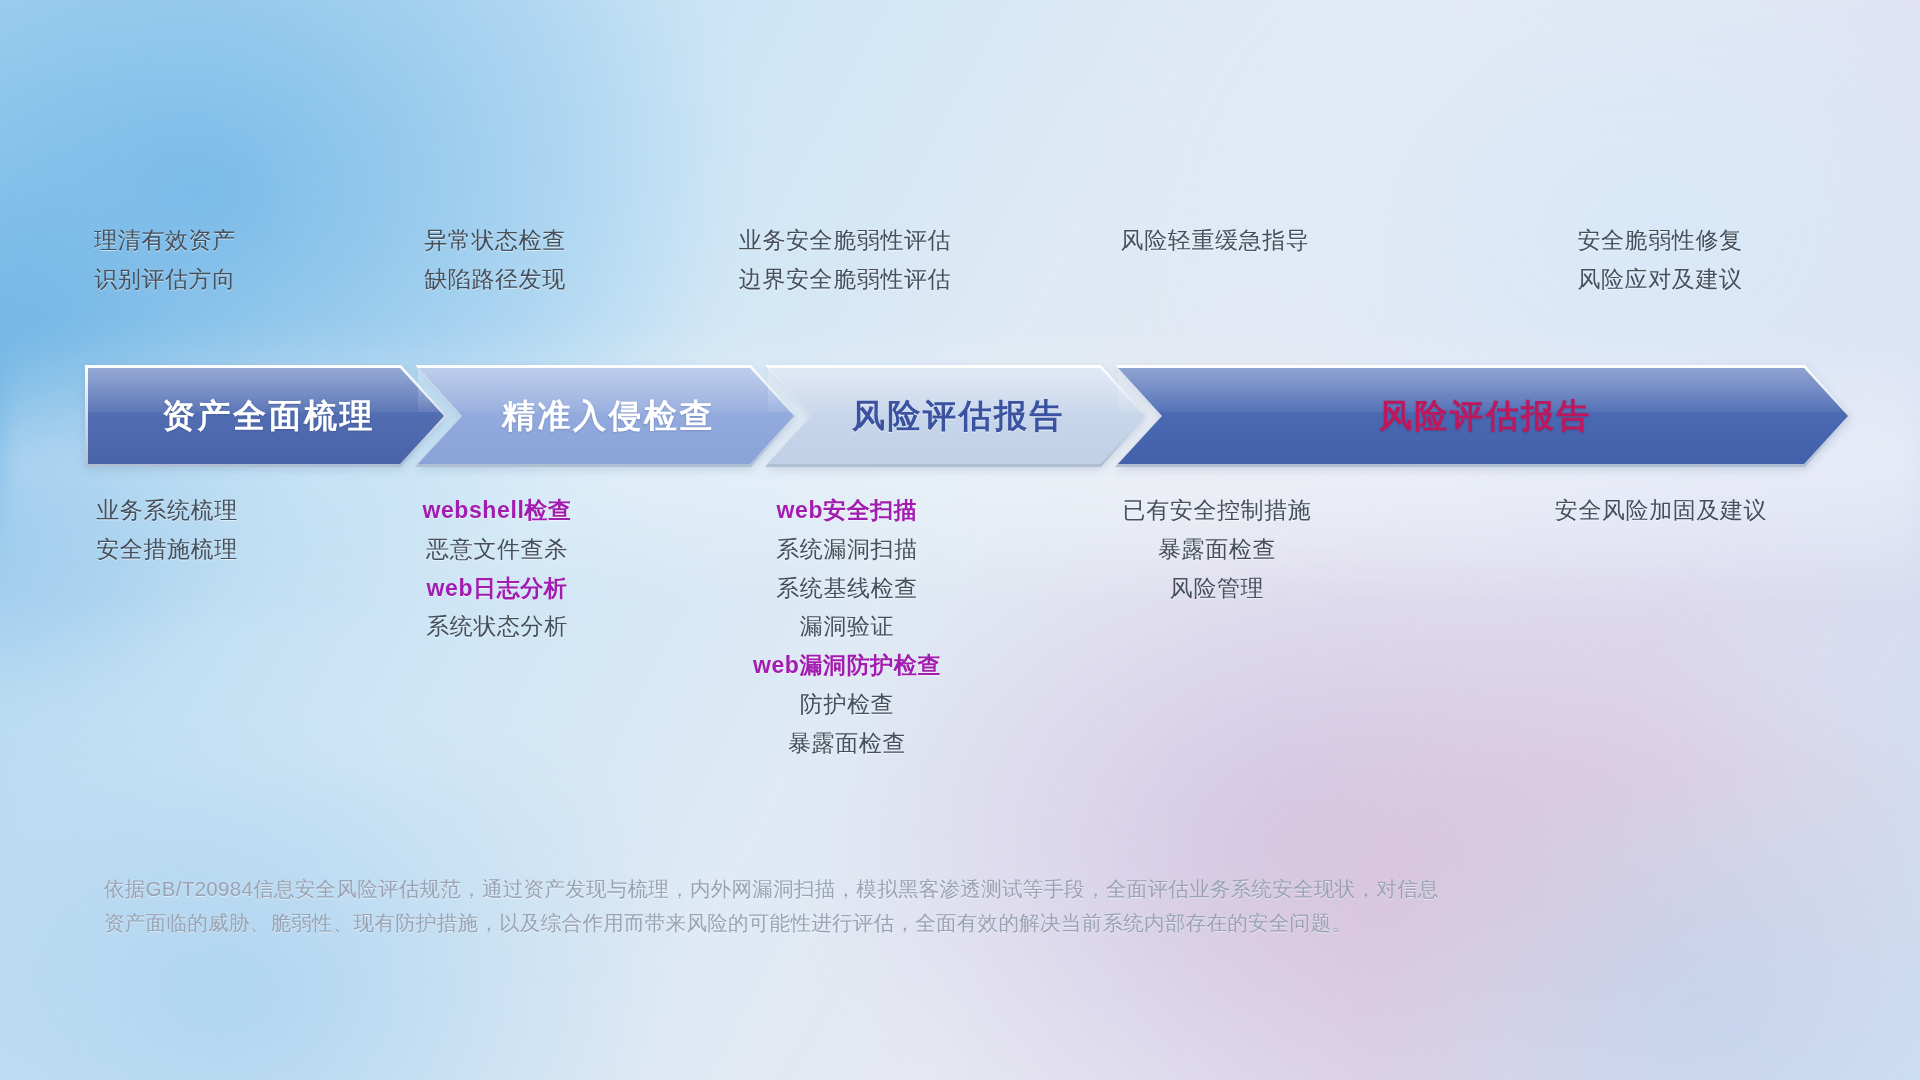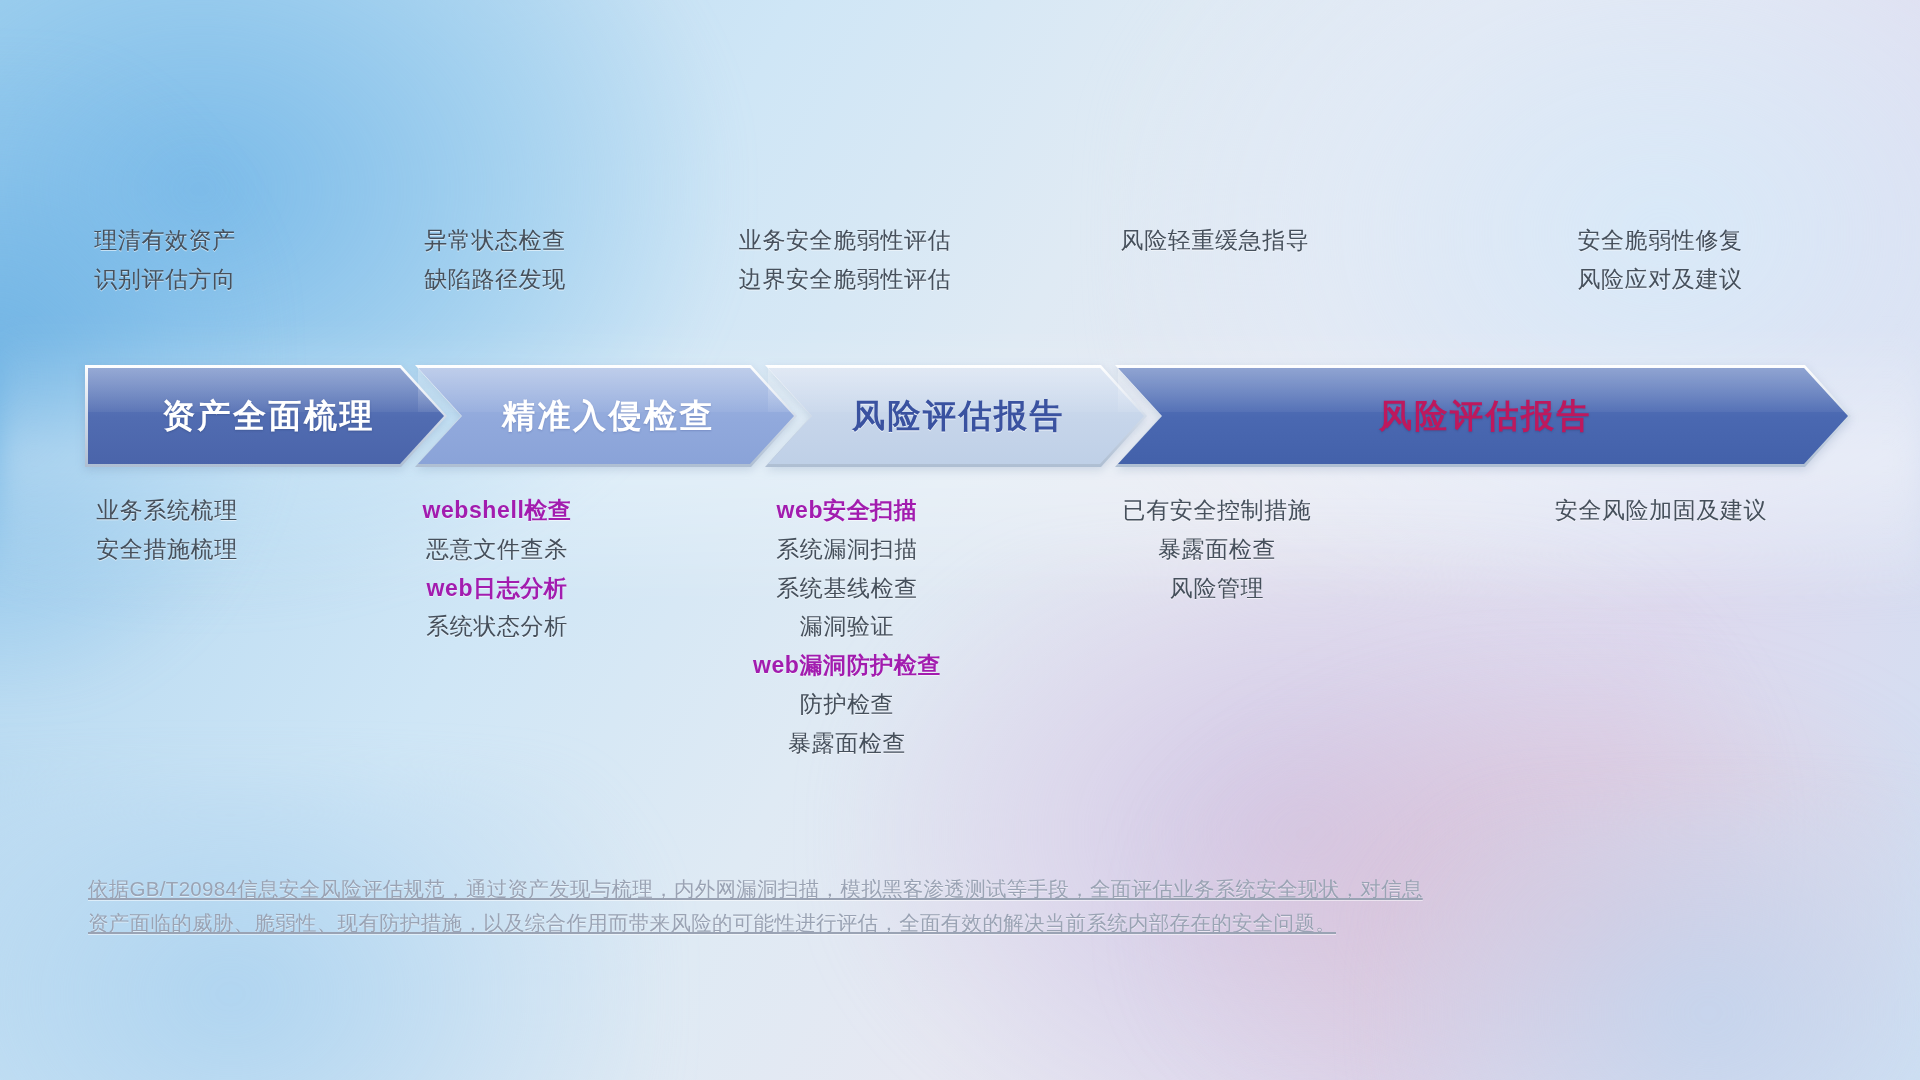--- a/index.html
+++ b/index.html
@@ -147,24 +147,23 @@
   .chev.c3 .label{ color:#3a52a0; text-shadow:0 1px 0 rgba(255,255,255,.65); }
 
   .chev.c4 .skin{ background:linear-gradient(180deg,#b9cbe9 0%,#a6bde3 55%,#9eb7e0 100%); }
   .chev.c4 .label{ color:#ffffff; text-shadow:0 1px 2px rgba(60,80,140,.30); }
 
   .chev.c5 .skin{ background:linear-gradient(180deg,#5f7cbe 0%,#4a68b1 52%,#4361aa 100%); }
   .chev.c5 .label{ color:#be185d; text-shadow:0 1px 2px rgba(40,60,110,.35); }
 
   
   .footer{
-    position:absolute; left:88px; top:872px; width:1560px;
+    position:absolute; left:104px; top:872px; width:1560px;
     font-size:20.5px; line-height:34px; color:#9aa3b4; letter-spacing:.3px;
     text-shadow:0 1px 0 rgba(255,255,255,.5);
-    text-decoration:underline;
   }
   .footer p{ margin:0; }
 </style>
 </head>
 <body>
 
 <div class="bg">
   <div class="bg-base bg"></div>
   <div class="bg-blob1"></div>
   <div class="bg-blob2"></div>

